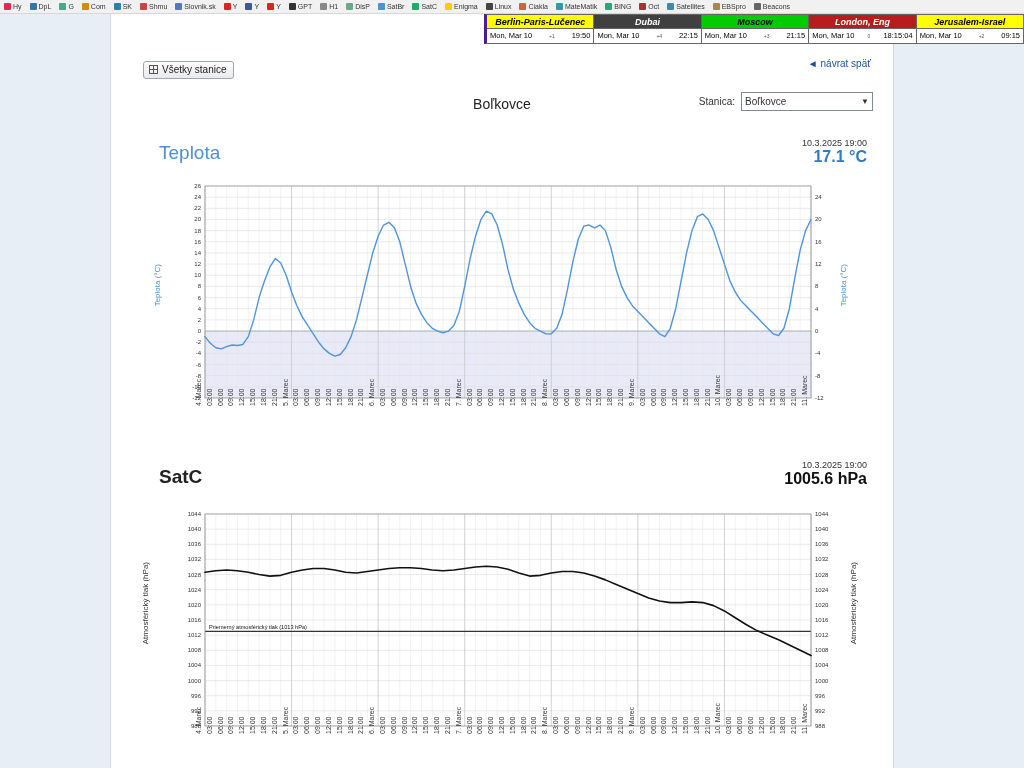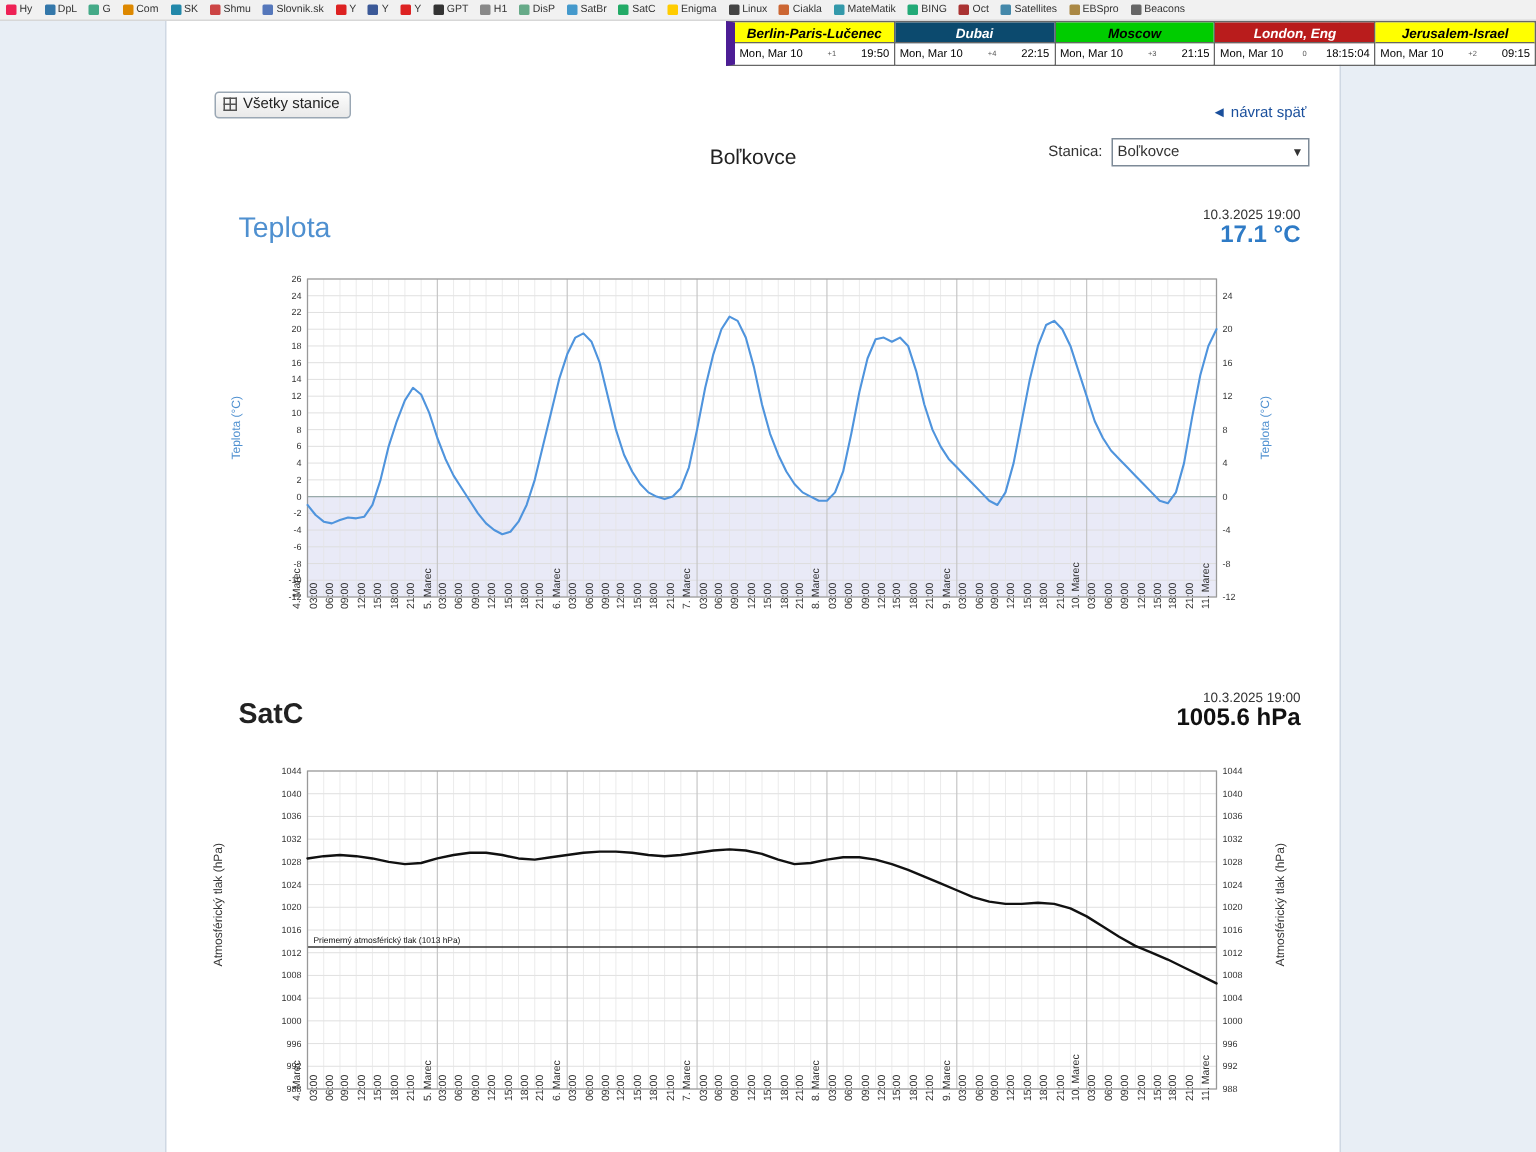--- a/index.html
+++ b/index.html
@@ -20,21 +20,21 @@
   .bm .fav {
     width:7px; height:7px; border-radius:1px; display:inline-block;
     background:#8aa; flex:none;
   }
   
   #clock-strip {
     position:absolute; top:14px; left:484px; width:540px; height:30px;
     display:flex; font-size:8px;
   }
   .clock-col { flex:1; border:1px solid #666; border-left:none; }
-  .clock-col:first-child { border-left:6px solid #4c1d95; }
+  .clock-col:first-child { border-left:3px solid #4c1d95; }
   .clock-name {
     height:14px; line-height:14px; text-align:center;
     font-weight:bold; font-style:italic; font-size:9px;
     border-bottom:1px solid #666; overflow:hidden;
   }
   .clock-time {
     height:14px; line-height:14px; background:#fff; color:#000;
     display:flex; justify-content:space-between; padding:0 3px;
     font-size:7.5px;
   }
@@ -62,21 +62,21 @@
     width:9px; height:9px; display:inline-block; position:relative;
     background:
       linear-gradient(#555,#555) 0 0/9px 1px no-repeat,
       linear-gradient(#555,#555) 0 4px/9px 1px no-repeat,
       linear-gradient(#555,#555) 0 8px/9px 1px no-repeat,
       linear-gradient(#555,#555) 0 0/1px 9px no-repeat,
       linear-gradient(#555,#555) 4px 0/1px 9px no-repeat,
       linear-gradient(#555,#555) 8px 0/1px 9px no-repeat;
   }
   #back-link {
-    position:absolute; right:22px; top:56px;
+    position:absolute; right:22px; top:44px;
     color:#1a4f9c; font-size:10px; text-decoration:none; cursor:pointer;
   }
   #station-heading {
     position:absolute; left:0; right:0; top:82px; text-align:center;
     font-size:14px; color:#222;
   }
   #station-select-wrap {
     position:absolute; right:20px; top:78px; display:flex; align-items:center; gap:6px;
     font-size:10px; color:#333;
   }
@@ -605,21 +605,21 @@
 <div id="clock-strip">
   <div class="clock-col">
     <div class="clock-name" style="background:#ffff00;color:#000;">Berlin-Paris-Lučenec</div>
     <div class="clock-time">
       <span>Mon, Mar 10</span>
       <span class="sup">+1</span>
       <span>19:50</span>
     </div>
   </div>
   <div class="clock-col">
-    <div class="clock-name" style="background:#0c4a6e;color:#fff;">Dubai</div>
+    <div class="clock-name" style="background:#404040;color:#fff;">Dubai</div>
     <div class="clock-time">
       <span>Mon, Mar 10</span>
       <span class="sup">+4</span>
       <span>22:15</span>
     </div>
   </div>
   <div class="clock-col">
     <div class="clock-name" style="background:#00cc00;color:#000;">Moscow</div>
     <div class="clock-time">
       <span>Mon, Mar 10</span>

